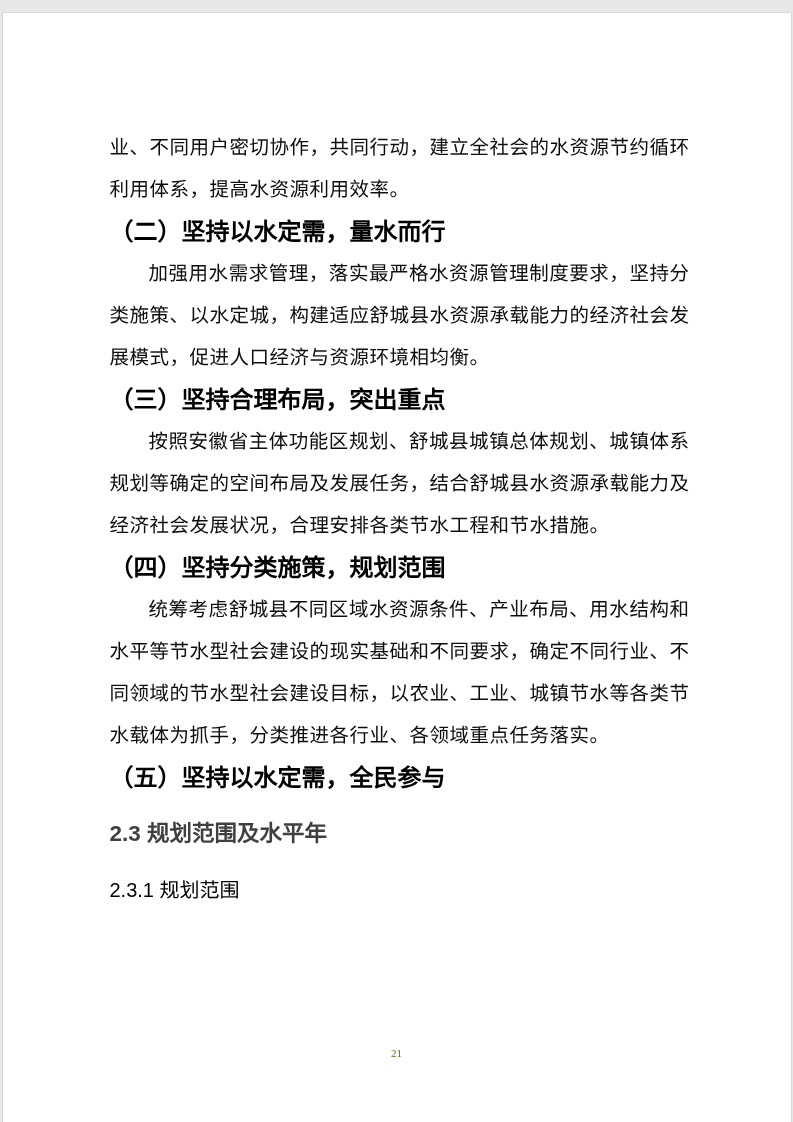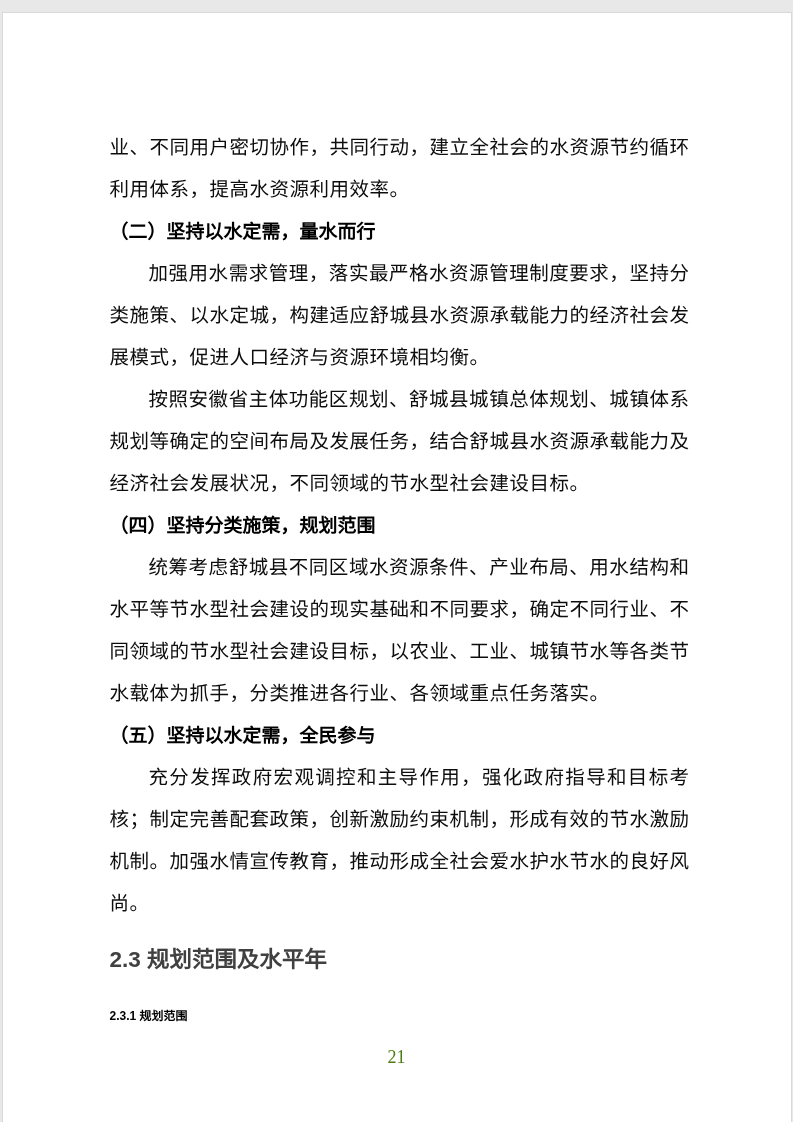--- a/index.html
+++ b/index.html
@@ -33,68 +33,68 @@
     letter-spacing: 0.5px;
     color: #0d0d0d;
   }
   .indent {
     text-indent: 2em;
   }
   .principle-heading {
     margin: 0;
     font-family: "Liberation Sans", "DejaVu Sans", sans-serif;
     font-weight: bold;
-    font-size: 19px;
+    font-size: 24px;
     line-height: 42px;
     color: #000000;
   }
   .chapter-heading {
     margin: 14px 0 0 0;
     font-family: "Liberation Sans", "DejaVu Sans", sans-serif;
     font-weight: bold;
     font-size: 22.5px;
     line-height: 42px;
     color: #404040;
   }
   .subsection-heading {
     margin: 14px 0 0 0;
     font-family: "Liberation Sans", "DejaVu Sans", sans-serif;
-    font-weight: bold;
-    font-size: 12px;
+    font-weight: normal;
+    font-size: 20px;
     line-height: 42px;
     color: #000000;
   }
   .page-footer {
     position: absolute;
     left: 0;
     right: 0;
     top: 1034px;
     text-align: center;
-    font-size: 18px;
+    font-size: 11px;
     color: #4d7c0f;
   }
 </style>
 </head>
 <body>
 
 <div class="page">
   <div class="content">
 
     <p class="body-par">业、不同用户密切协作，共同行动，建立全社会的水资源节约循环利用体系，提高水资源利用效率。</p>
 
     <h3 class="principle-heading">（二）坚持以水定需，量水而行</h3>
     <p class="body-par indent">加强用水需求管理，落实最严格水资源管理制度要求，坚持分类施策、以水定城，构建适应舒城县水资源承载能力的经济社会发展模式，促进人口经济与资源环境相均衡。</p>
 
-    <p class="body-par indent">按照安徽省主体功能区规划、舒城县城镇总体规划、城镇体系规划等确定的空间布局及发展任务，结合舒城县水资源承载能力及经济社会发展状况，不同领域的节水型社会建设目标。</p>
+    <h3 class="principle-heading">（三）坚持合理布局，突出重点</h3>
+    <p class="body-par indent">按照安徽省主体功能区规划、舒城县城镇总体规划、城镇体系规划等确定的空间布局及发展任务，结合舒城县水资源承载能力及经济社会发展状况，合理安排各类节水工程和节水措施。</p>
 
     <h3 class="principle-heading">（四）坚持分类施策，规划范围</h3>
     <p class="body-par indent">统筹考虑舒城县不同区域水资源条件、产业布局、用水结构和水平等节水型社会建设的现实基础和不同要求，确定不同行业、不同领域的节水型社会建设目标，以农业、工业、城镇节水等各类节水载体为抓手，分类推进各行业、各领域重点任务落实。</p>
 
     <h3 class="principle-heading">（五）坚持以水定需，全民参与</h3>
-    <p class="body-par indent">充分发挥政府宏观调控和主导作用，强化政府指导和目标考核；制定完善配套政策，创新激励约束机制，形成有效的节水激励机制。加强水情宣传教育，推动形成全社会爱水护水节水的良好风尚。</p>
 
     <h2 class="chapter-heading">2.3 规划范围及水平年</h2>
 
     <h3 class="subsection-heading">2.3.1 规划范围</h3>
 
   </div>
 
   <div class="page-footer">21</div>
 </div>
 

